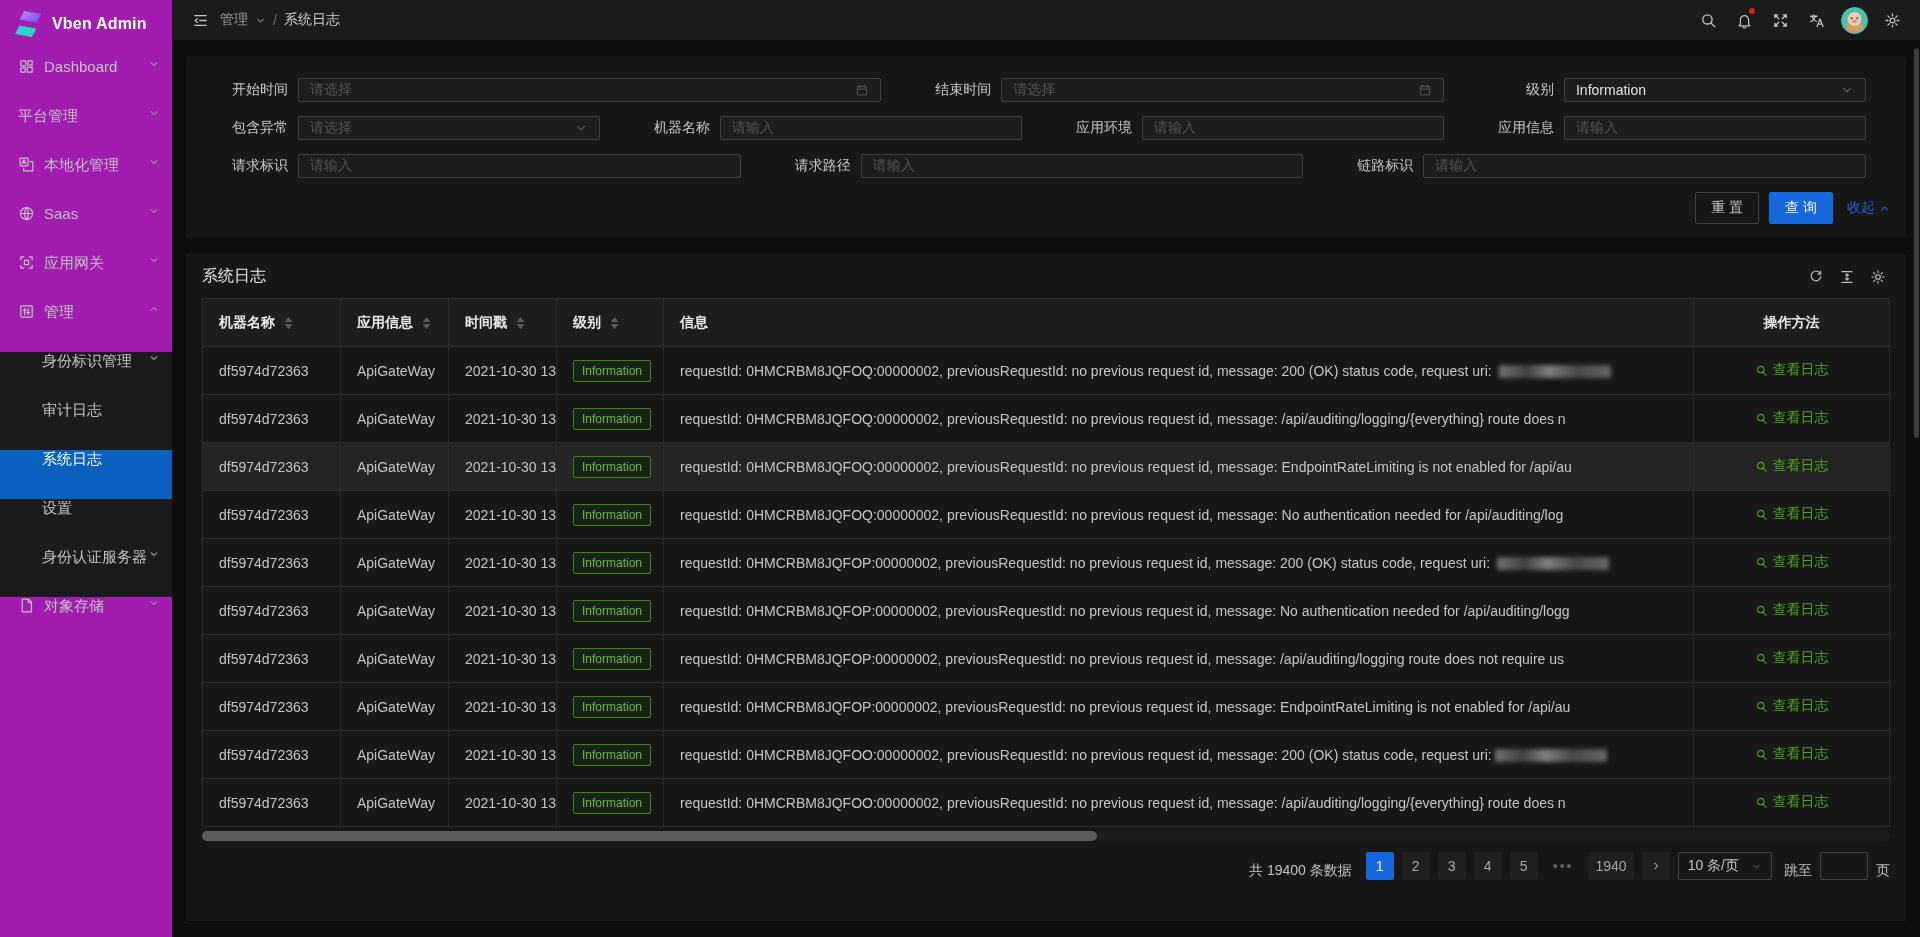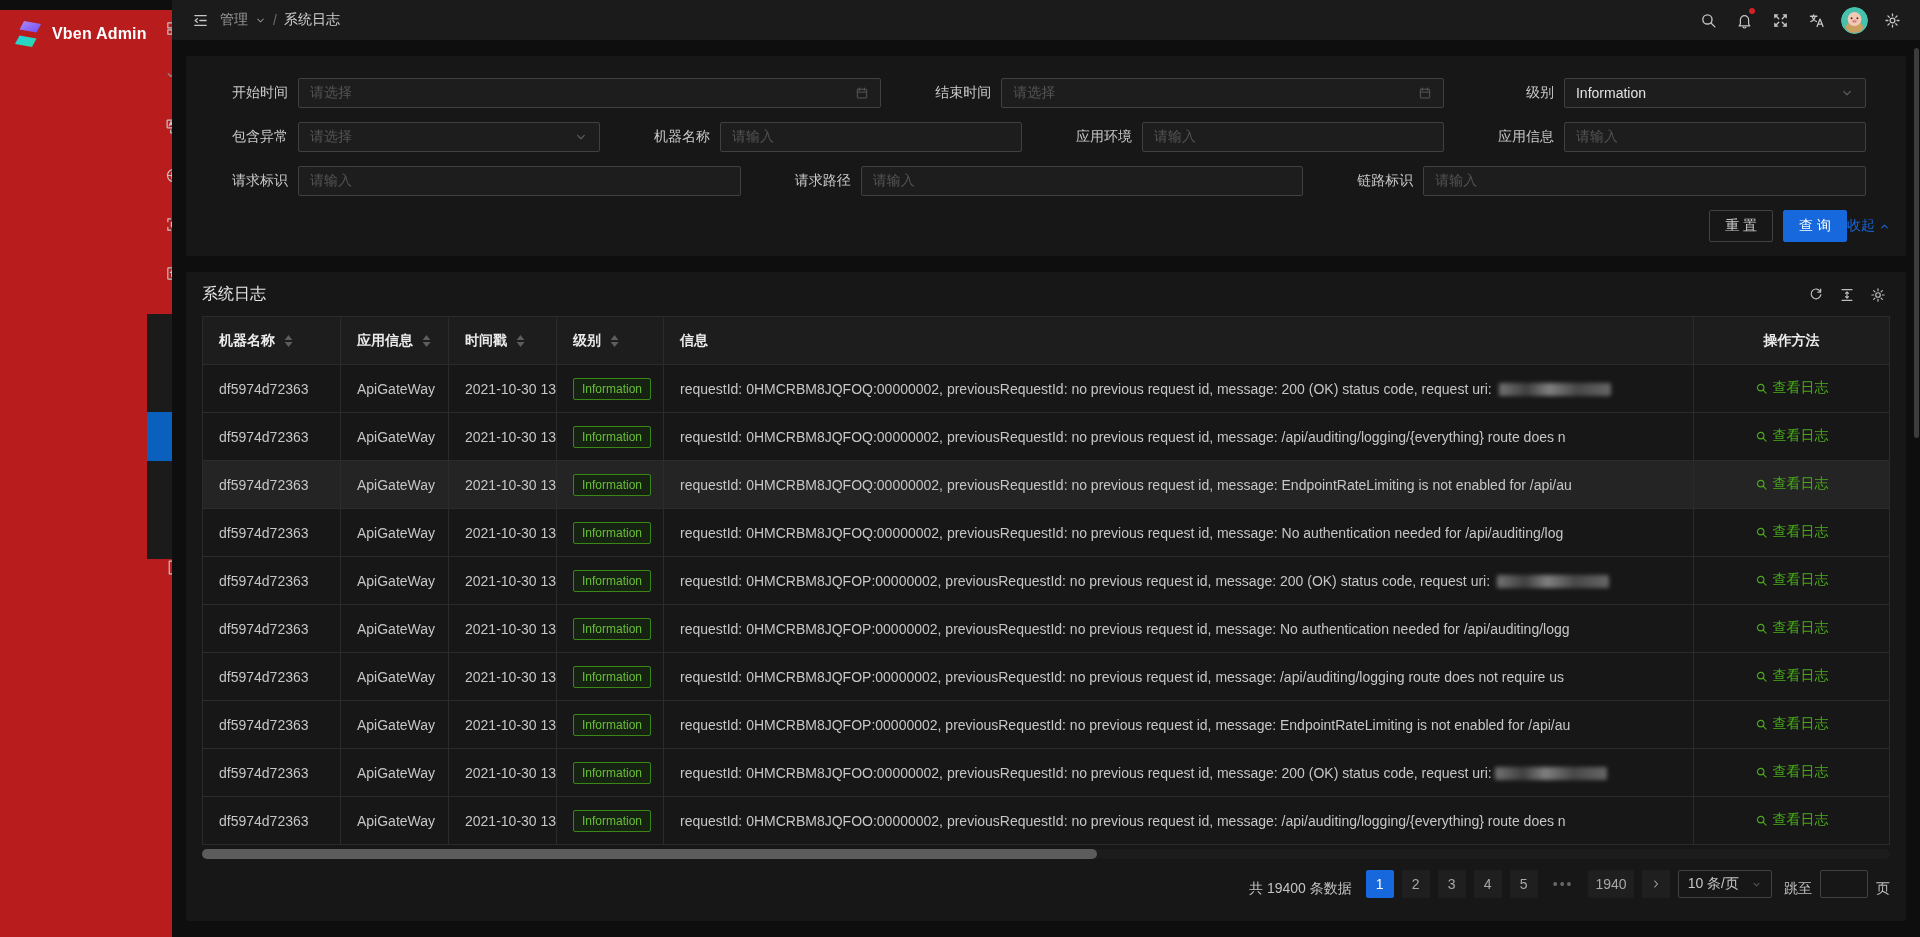--- a/index.html
+++ b/index.html
@@ -3,21 +3,21 @@
 <meta charset="utf-8">
 <style>
   * { margin:0; padding:0; box-sizing:border-box; }
   html,body { width:1920px; height:937px; overflow:hidden; }
   body {
     background:#0e0e0e; color:#c9c9c9;
     font-family:"Liberation Sans","DejaVu Sans",sans-serif;
     display:flex; font-size:14px; position:relative;
   }
   
-  .sidebar { width:172px; min-width:172px; background:#b91c1c; display:flex; flex-direction:row; z-index:3;margin-top:10px; }
+  .sidebar { width:172px; min-width:172px; background:#a21caf; display:flex; flex-direction:column; z-index:3; }
   .logo { height:48px; display:flex; align-items:center; padding-left:13px; gap:9px; cursor:pointer; }
   .logo-mark svg { width:30px; height:30px; display:block; }
   .logo-title { color:#fff; font-size:16px; font-weight:bold; letter-spacing:.2px; }
   .menu { flex:1; padding-top:10px; overflow:hidden; }
   .menu-item { height:49px; display:flex; align-items:flex-start; padding:0 12px 0 18px; color:#c3c3c3; font-size:15px; cursor:pointer; }
   .menu-item .mi-icon { width:17px; height:17px; margin-right:9px; display:flex; color:#c3c3c3; }
   .menu-item .mi-icon svg { width:17px; height:17px; }
   .menu-item .mi-label { flex:1; white-space:nowrap; overflow:hidden; }
   .menu-item .mi-chevron { display:flex; color:#8f8f8f; }
   .menu-item .mi-chevron svg { width:12px; height:12px; }
@@ -40,31 +40,31 @@
   .avatar-wrap { width:40px; }
   .avatar-wrap svg { width:27px; height:27px; border-radius:50%; display:block; }
   
   .content { flex:1; padding:16px 14px 16px; display:flex; flex-direction:column; gap:16px; min-height:0; }
   .card { background:#171717; border-radius:2px; }
   
   .filter-card { padding:22px 16px 14px; }
   .f-row { display:flex; margin-bottom:14px; }
   .f-group { display:flex; align-items:center; padding-right:24px; }
   .f-label { width:86px; min-width:86px; text-align:right; margin-right:10px; color:#c9c9c9; white-space:nowrap; overflow:hidden; }
-  .f-input { flex:1; height:30px; background:#1d1d1d; border:1px solid #404040; border-radius:2px; display:flex; align-items:center; padding:0 11px; gap:8px; cursor:text; min-width:0; }
+  .f-input { flex:1; height:24px; background:#1d1d1d; border:1px solid #404040; border-radius:2px; display:flex; align-items:center; padding:0 11px; gap:8px; cursor:text; min-width:0; }
   .f-input.select, .f-input.date { cursor:pointer; }
   .f-ph { color:#545454; flex:1; white-space:nowrap; overflow:hidden; }
   .f-value { color:#e2e2e2; flex:1; white-space:nowrap; overflow:hidden; }
   .f-icn { display:flex; color:#585858; }
   .f-icn svg { width:14px; height:14px; }
   .f-actions { display:flex; justify-content:flex-end; align-items:center; margin-top:4px; }
   .btn { height:32px; padding:0 15px; border-radius:2px; font-size:14px; display:inline-flex; align-items:center; cursor:pointer; font-family:inherit; }
   .btn-default { border:1px solid #424242; color:#c9c9c9; background:transparent; margin-right:10px; }
   .btn-primary { background:#1668dc; color:#fff; border:1px solid #1668dc; }
-  .link-collapse { color:#1668dc; display:inline-flex; align-items:center; gap:4px; cursor:pointer; }
+  .link-collapse { color:#1668dc; display:inline-flex; align-items:center; gap:4px; margin-left:14px; cursor:pointer; }
   .link-collapse svg { width:11px; height:11px; }
   
   .table-card { flex:1; padding:12px 16px 10px; display:flex; flex-direction:column; min-height:0; }
   .table-head { display:flex; align-items:center; margin-bottom:11px; }
   .table-title { font-size:16px; color:#e6e6e6; }
   .table-tools { margin-left:auto; display:flex; gap:15px; color:#bdbdbd; padding-right:4px; }
   .table-tools .tool { display:flex; cursor:pointer; }
   .table-tools svg { width:16px; height:16px; }
   .table-wrap { overflow:hidden; }
   table { width:100%; border-collapse:collapse; table-layout:fixed; }

